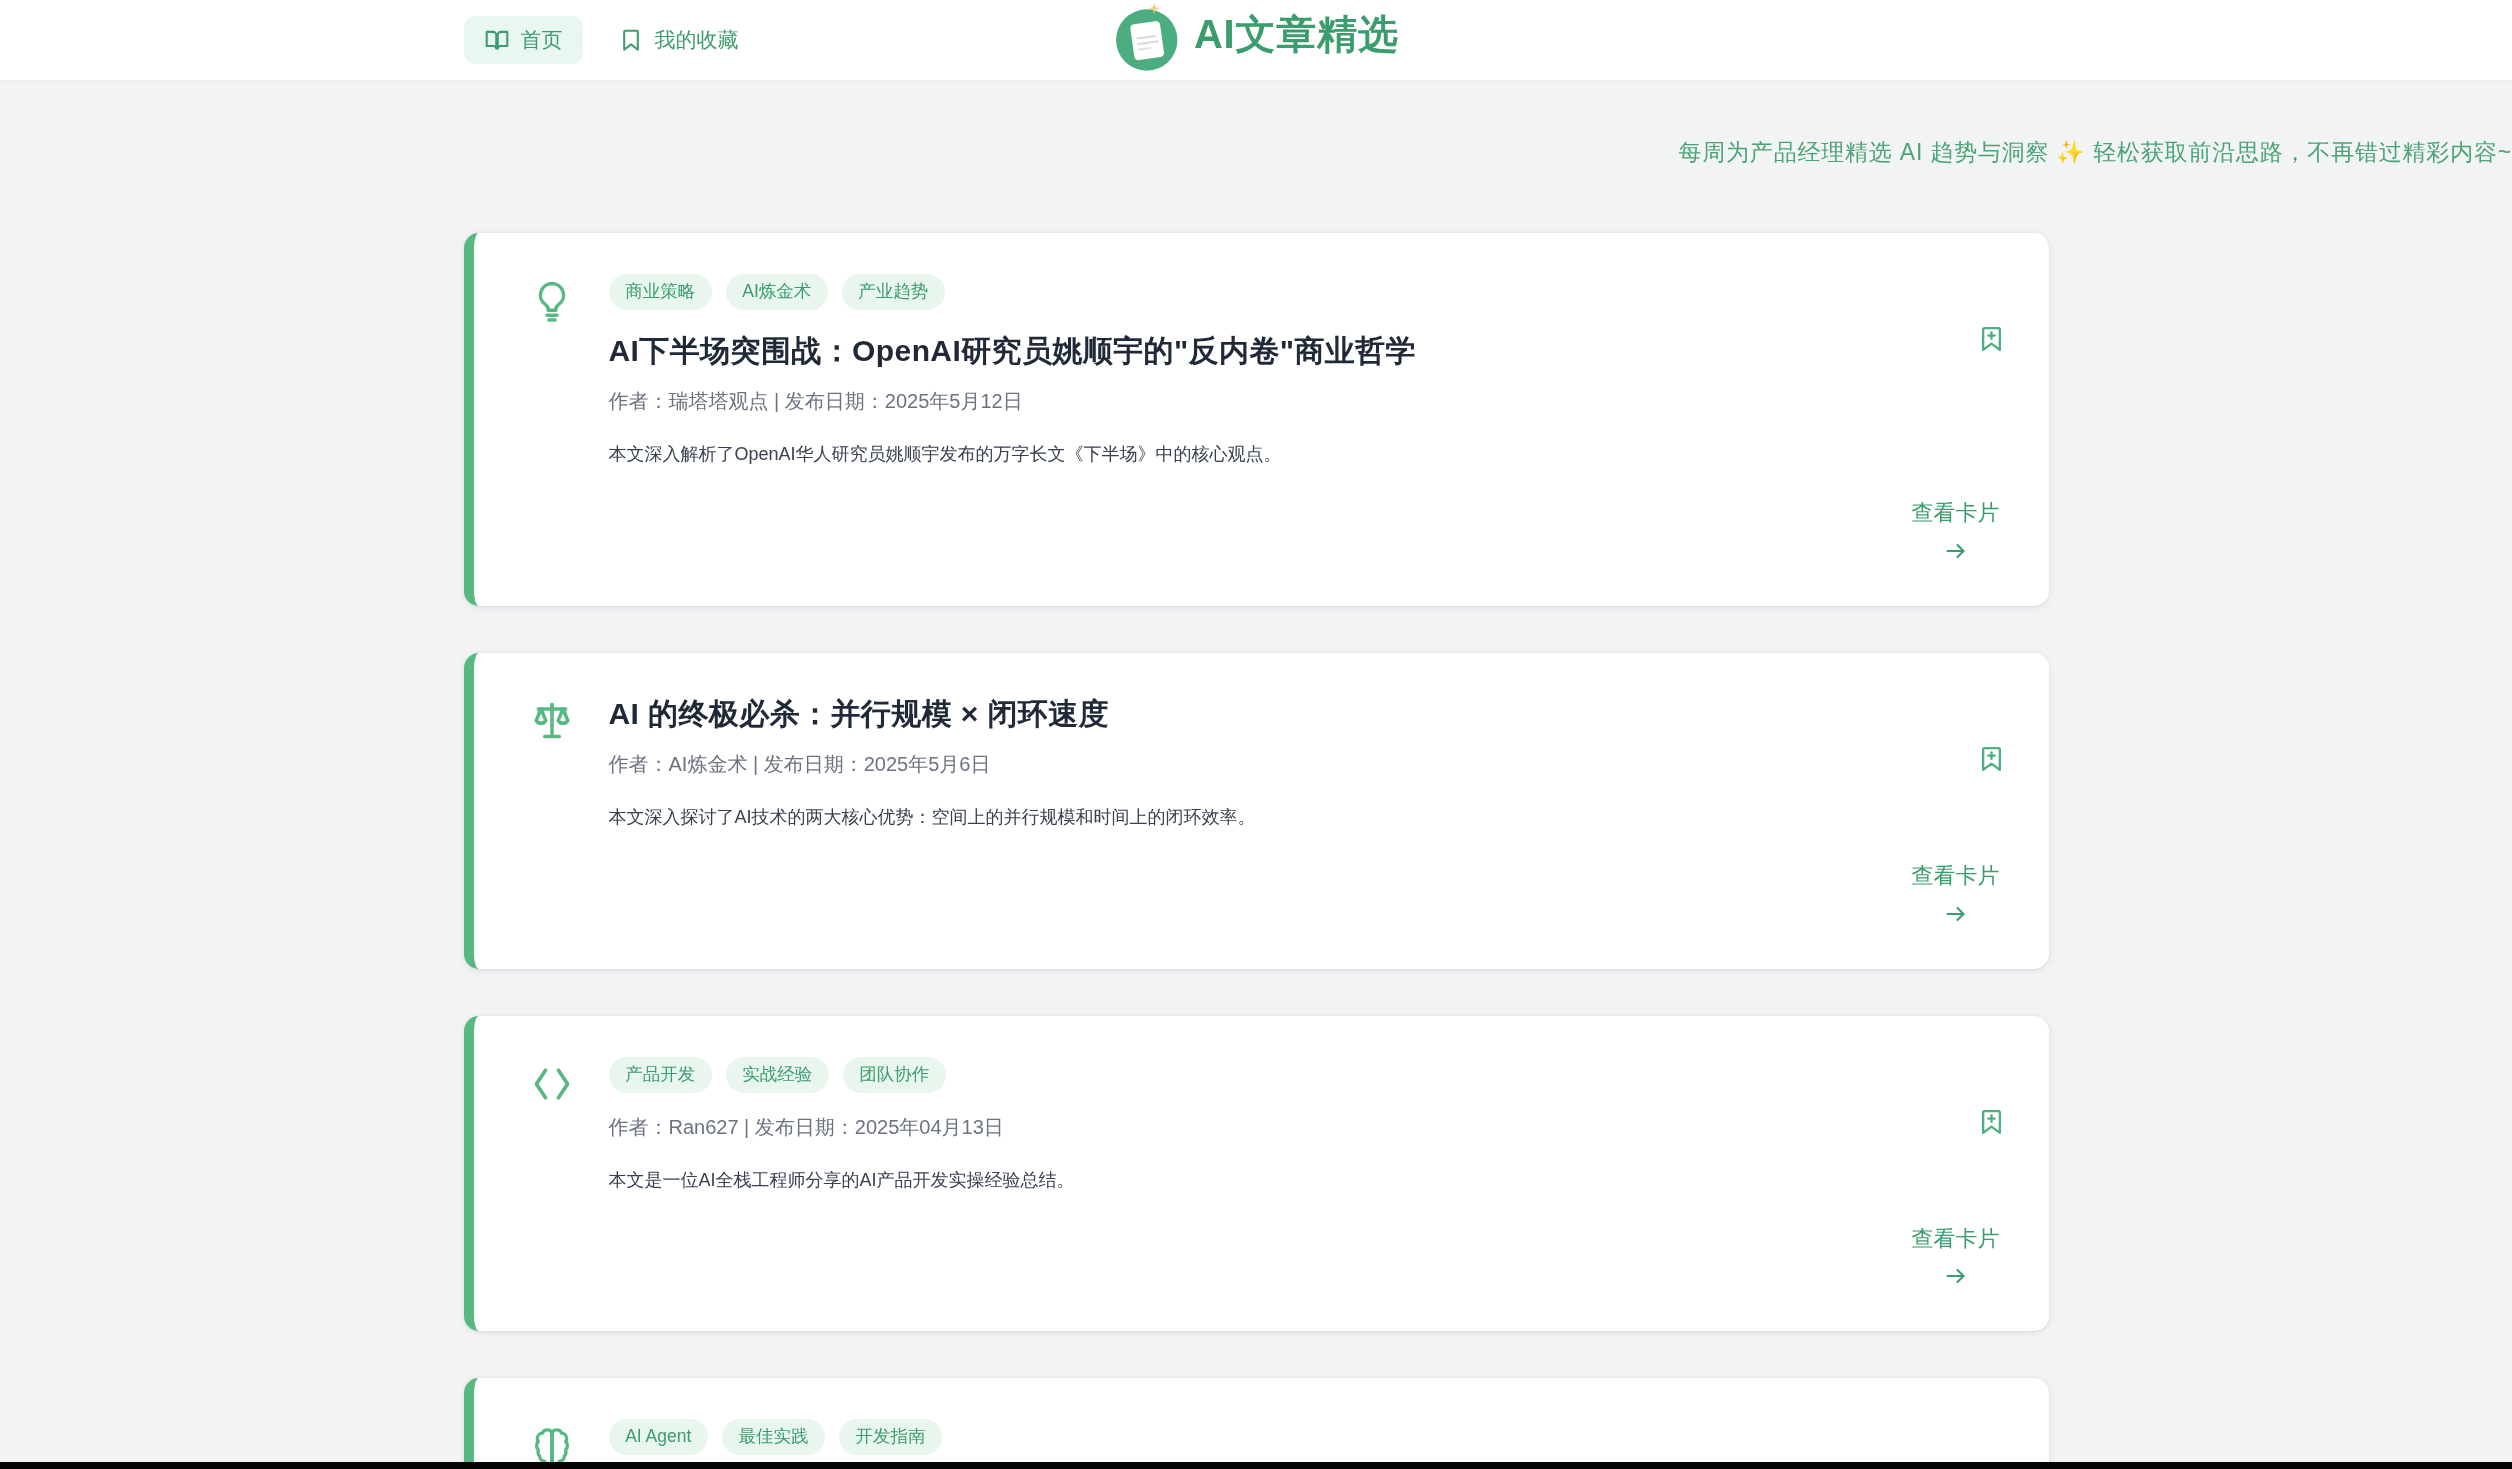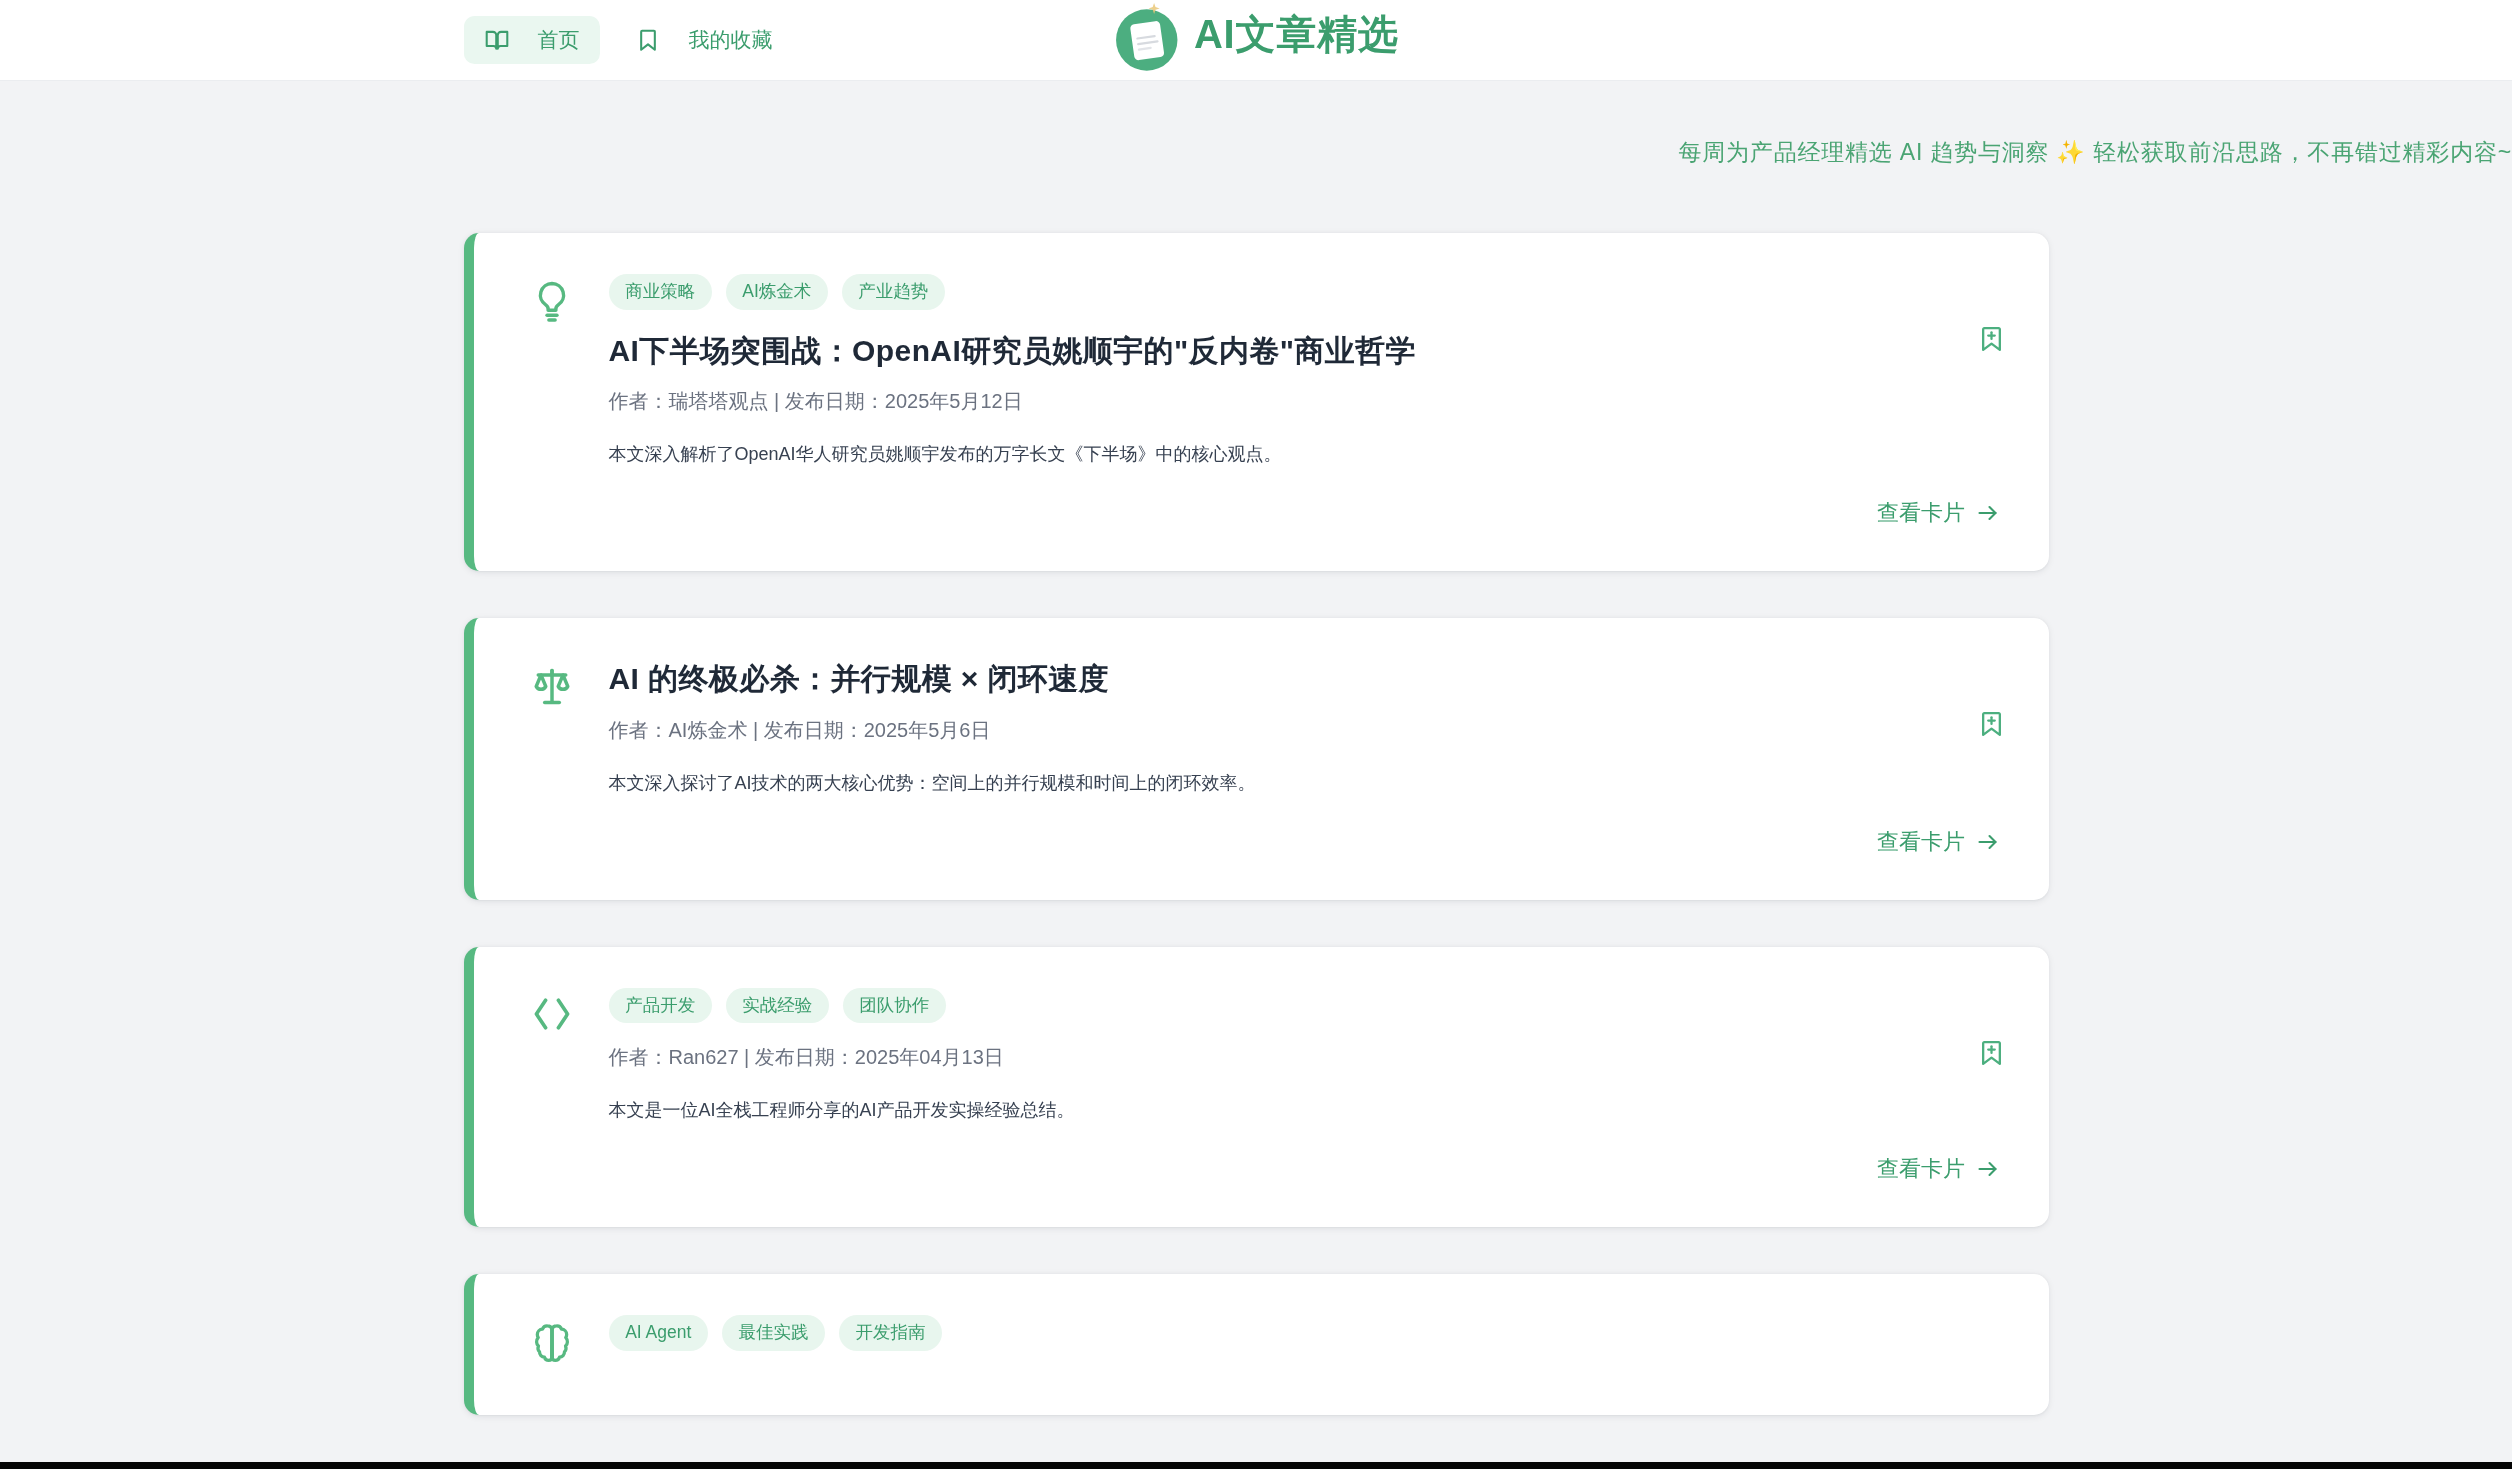--- a/index.html
+++ b/index.html
@@ -22,21 +22,21 @@
   
   .header{
     height:81px;background:#ffffff;border-bottom:1.5px solid #ebedf0;
   }
   .header-inner{
     width:1585px;height:100%;margin:0 auto;position:relative;
     display:flex;align-items:center;
   }
   .nav{display:flex;align-items:center;gap:15px;}
   .nav-item{
-    display:inline-flex;align-items:center;gap:28px;
+    display:inline-flex;align-items:center;gap:11px;
     padding:10px 20px;border-radius:10.6px;
     font-size:21px;font-weight:500;color:var(--brand);cursor:pointer;
   }
   .nav-item.active{background:var(--pill-bg);}
   .nav-item svg{width:26px;height:26px;display:block;}
   .logo{
     position:absolute;left:50%;top:50%;transform:translate(-50%,-50%);
     display:flex;align-items:flex-start;gap:13.7px;cursor:pointer;
   }
   .logo-mark{position:relative;width:67px;height:67px;}
@@ -72,21 +72,21 @@
   }
   .card-title{
     font-size:30px;font-weight:700;color:var(--title);
     margin-bottom:16.7px;letter-spacing:0.4px;
   }
   .card-meta{font-size:20px;color:var(--meta);margin-bottom:27px;}
   .card-summary{font-size:18px;color:var(--body);margin-bottom:32px;}
   .card-link-row{display:flex;justify-content:flex-end;}
   .view-card-link{
     display:inline-flex;align-items:center;gap:10.6px;
-    color:var(--brand);font-size:22px;font-weight:500;cursor:pointer;
+    color:var(--brand);font-size:22px;font-weight:500;cursor:pointer;flex-direction:column;
   }
   .view-card-link svg{width:24px;height:24px;display:block;}
   .bookmark-btn{
     position:absolute;top:90px;right:43px;width:29px;height:32px;
     color:#4caf7f;cursor:pointer;background:none;border:none;padding:0;
   }
   .bookmark-btn svg{width:100%;height:100%;display:block;}
   
   .bottom-edge{position:absolute;left:0;bottom:0;width:100%;height:8.4px;background:#050505;}
 </style>

